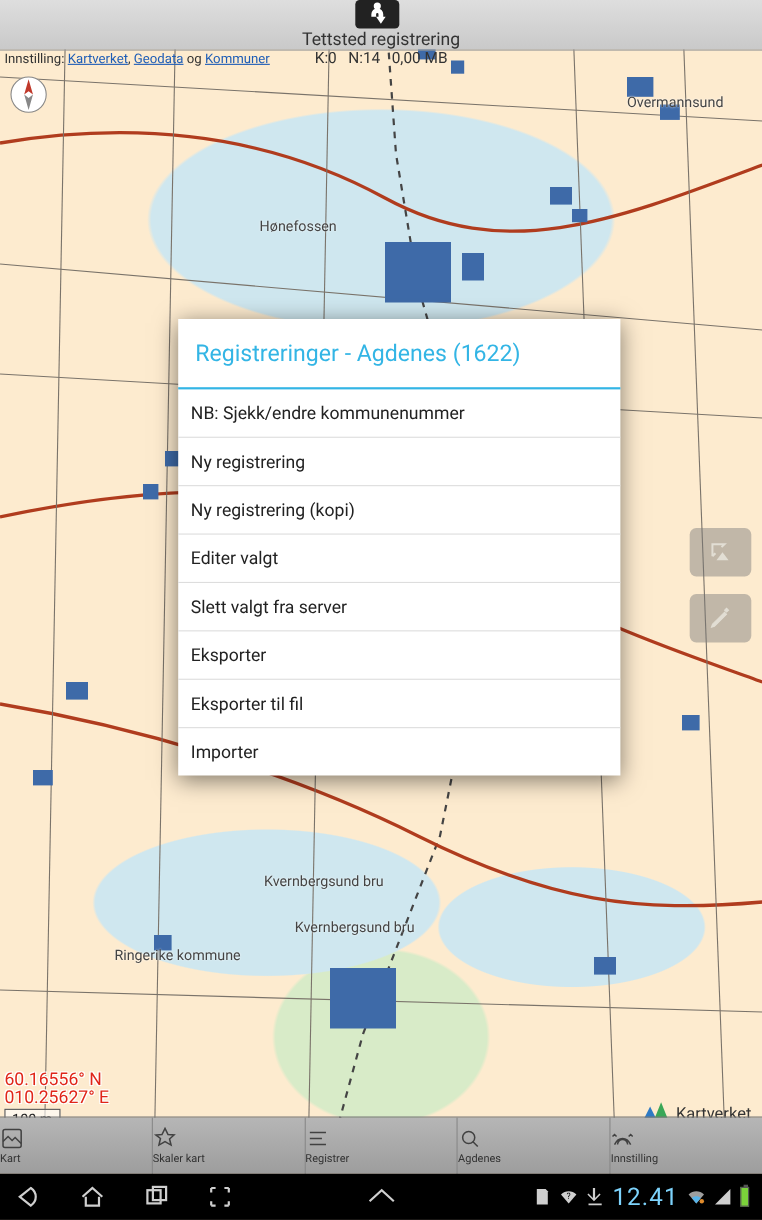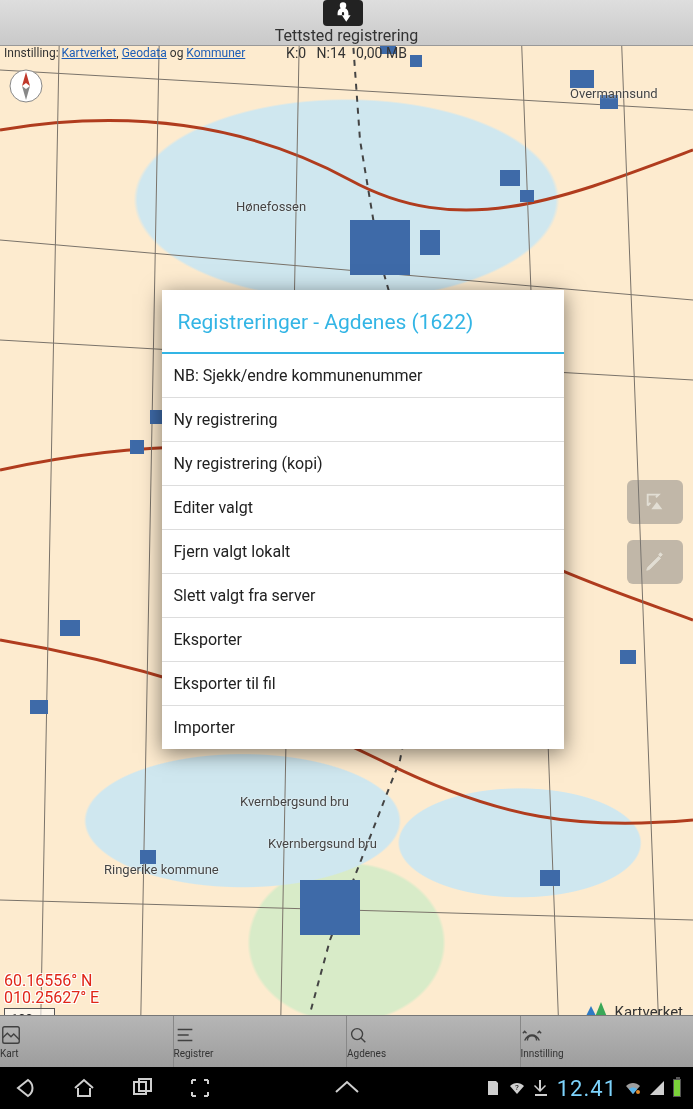--- a/index.html
+++ b/index.html
@@ -237,34 +237,39 @@
   <span>Kartverket</span>
 </div>
 
 <div class="dimmer"></div>
 <div class="dialog">
   <div class="dialog-title">Registreringer - Agdenes (1622)</div>
   <div class="dlg-item">NB: Sjekk/endre kommunenummer</div>
   <div class="dlg-item">Ny registrering</div>
   <div class="dlg-item">Ny registrering (kopi)</div>
   <div class="dlg-item">Editer valgt</div>
-  <div class="dlg-item">Fjern valgt lokalt</div>
   <div class="dlg-item">Slett valgt fra server</div>
   <div class="dlg-item">Eksporter</div>
   <div class="dlg-item">Eksporter til fil</div>
   <div class="dlg-item">Importer</div>
 </div>
 
 <div class="bottom-tabs">
   <div class="tab">
     <svg viewBox="0 0 24 24">
         <rect x="3" y="3" width="18" height="18" rx="2"></rect>
         <path d="M3 15l5-5 4 4 3-3 6 6"></path>
       </svg>
     <span>Kart</span>
+  </div>
+  <div class="tab">
+    <svg viewBox="0 0 24 24">
+        <path d="M12 2l3 6 6 .5-4.5 4 1.5 6-6-3.5L6 18.5 7.5 12 3 8.5 9 8z"></path>
+      </svg>
+    <span>Skaler kart</span>
   </div>
   <div class="tab">
     <svg viewBox="0 0 24 24">
         <path d="M4 6h16M4 12h12M4 18h16"></path>
       </svg>
     <span>Registrer</span>
   </div>
   <div class="tab">
     <svg viewBox="0 0 24 24">
         <circle cx="11" cy="11" r="6"></circle>

